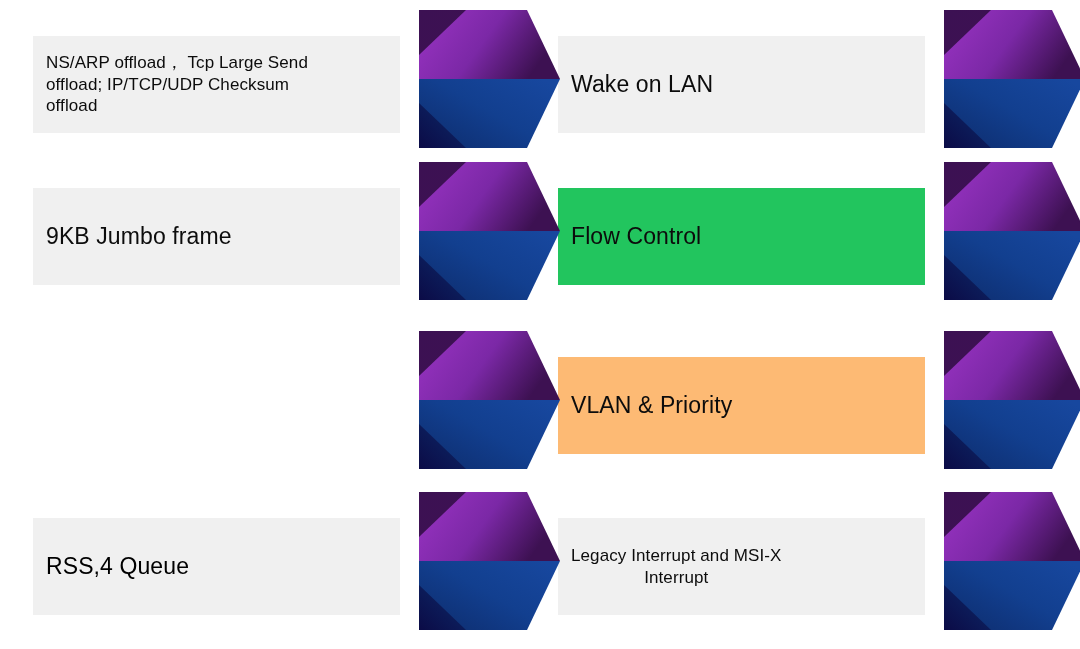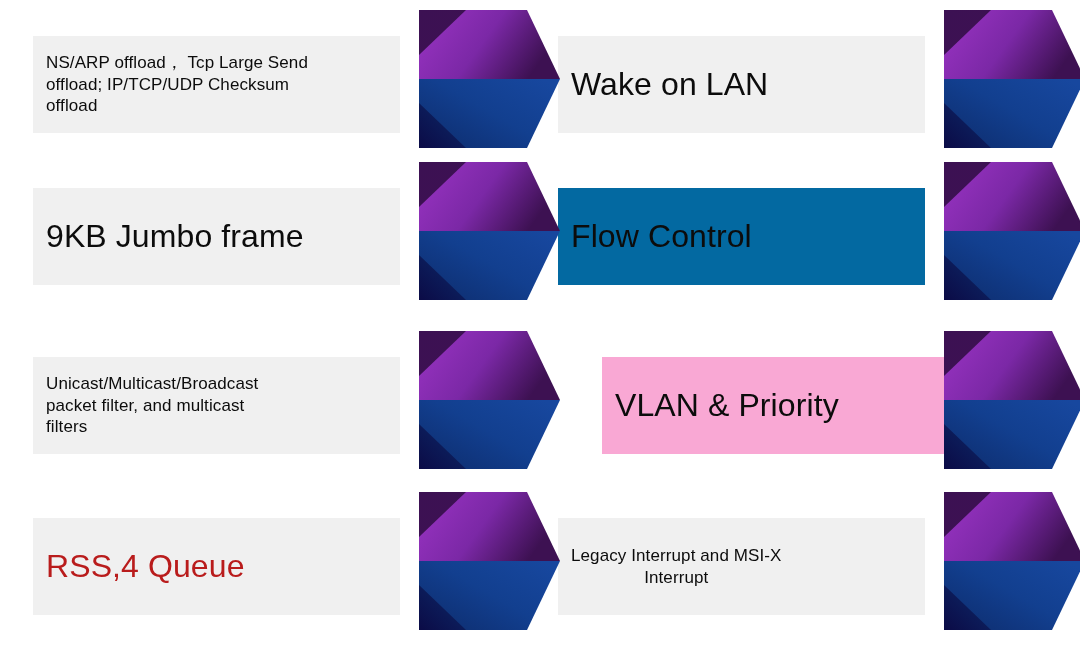--- a/index.html
+++ b/index.html
@@ -43,21 +43,21 @@
   }
 
   .plate-text {
     display: block;
     padding: 0 12px 0 13px;
     color: #0c0c0c;
     line-height: 1.26;
     letter-spacing: .1px;
     white-space: pre-line;
   }
-  .size-lg .plate-text { font-size: 32px; }
+  .size-lg .plate-text { font-size: 23px; }
   .size-sm .plate-text { font-size: 17px; }
 
   
   .chevron {
     position: absolute;
     left: 353px;
     top: 0;
     width: 174px;
     height: 142px;
     z-index: 2;
@@ -183,21 +183,21 @@
 
         <path class="p-blue" d="M33 140 L141 140 L174 71 L140 71 L33 71 Z" fill="url(#b-2)"></path>
 
         <path class="p-pnotch" d="M33 2 L80 2 L33 47 Z" fill="url(#pn-2)"></path>
 
         <path class="p-bnotch" d="M33 140 L80 140 L33 95 Z" fill="url(#bn-2)"></path>
       </svg>
     </div>
   </div>
     <div class="banner col-r row-2 size-lg">
-    <div class="plate" style="background: #0369a1;">
+    <div class="plate" style="background: #22c55e;">
       <span class="plate-text" style="color: rgb(12, 12, 12);">Flow Control</span>
     </div>
     <div class="chevron">
       <svg viewBox="0 0 174 142" preserveAspectRatio="none" aria-hidden="true">
         <defs>
           <linearGradient class="g-purple" x1="0" y1="0" x2="1" y2="0.35" id="p-3">
             <stop offset="0" class="s-p0" stop-color="#9b34c4"></stop>
             <stop offset="0.55" class="s-p1" stop-color="#7b28a6"></stop>
             <stop offset="1" class="s-p2" stop-color="#3d1152"></stop>
           </linearGradient>
@@ -220,25 +220,20 @@
 
         <path class="p-blue" d="M33 140 L141 140 L174 71 L140 71 L33 71 Z" fill="url(#b-3)"></path>
 
         <path class="p-pnotch" d="M33 2 L80 2 L33 47 Z" fill="url(#pn-3)"></path>
 
         <path class="p-bnotch" d="M33 140 L80 140 L33 95 Z" fill="url(#bn-3)"></path>
       </svg>
     </div>
   </div>
     <div class="banner col-l row-3 size-sm">
-    <div class="plate" style="background: rgb(240, 240, 240);">
-      <span class="plate-text" style="color: rgb(12, 12, 12);">Unicast/Multicast/Broadcast
-packet filter, and multicast
-filters</span>
-    </div>
     <div class="chevron">
       <svg viewBox="0 0 174 142" preserveAspectRatio="none" aria-hidden="true">
         <defs>
           <linearGradient class="g-purple" x1="0" y1="0" x2="1" y2="0.35" id="p-4">
             <stop offset="0" class="s-p0" stop-color="#9b34c4"></stop>
             <stop offset="0.55" class="s-p1" stop-color="#7b28a6"></stop>
             <stop offset="1" class="s-p2" stop-color="#3d1152"></stop>
           </linearGradient>
           <linearGradient class="g-blue" x1="0" y1="1" x2="1" y2="0.15" id="b-4">
             <stop offset="0" class="s-b0" stop-color="#0d2b6b"></stop>
@@ -259,21 +254,21 @@
 
         <path class="p-blue" d="M33 140 L141 140 L174 71 L140 71 L33 71 Z" fill="url(#b-4)"></path>
 
         <path class="p-pnotch" d="M33 2 L80 2 L33 47 Z" fill="url(#pn-4)"></path>
 
         <path class="p-bnotch" d="M33 140 L80 140 L33 95 Z" fill="url(#bn-4)"></path>
       </svg>
     </div>
   </div>
     <div class="banner col-r row-3 size-lg">
-    <div class="plate" style="background: #f9a8d4; margin-left: 44px;">
+    <div class="plate" style="background: #fdba74;">
       <span class="plate-text" style="color: rgb(12, 12, 12);">VLAN &amp; Priority</span>
     </div>
     <div class="chevron">
       <svg viewBox="0 0 174 142" preserveAspectRatio="none" aria-hidden="true">
         <defs>
           <linearGradient class="g-purple" x1="0" y1="0" x2="1" y2="0.35" id="p-5">
             <stop offset="0" class="s-p0" stop-color="#9b34c4"></stop>
             <stop offset="0.55" class="s-p1" stop-color="#7b28a6"></stop>
             <stop offset="1" class="s-p2" stop-color="#3d1152"></stop>
           </linearGradient>
@@ -297,21 +292,21 @@
         <path class="p-blue" d="M33 140 L141 140 L174 71 L140 71 L33 71 Z" fill="url(#b-5)"></path>
 
         <path class="p-pnotch" d="M33 2 L80 2 L33 47 Z" fill="url(#pn-5)"></path>
 
         <path class="p-bnotch" d="M33 140 L80 140 L33 95 Z" fill="url(#bn-5)"></path>
       </svg>
     </div>
   </div>
     <div class="banner col-l row-4 size-lg">
     <div class="plate" style="background: rgb(240, 240, 240);">
-      <span class="plate-text" style="color: #b91c1c;">RSS,4 Queue</span>
+      <span class="plate-text" style="color: #000000;">RSS,4 Queue</span>
     </div>
     <div class="chevron">
       <svg viewBox="0 0 174 142" preserveAspectRatio="none" aria-hidden="true">
         <defs>
           <linearGradient class="g-purple" x1="0" y1="0" x2="1" y2="0.35" id="p-6">
             <stop offset="0" class="s-p0" stop-color="#9b34c4"></stop>
             <stop offset="0.55" class="s-p1" stop-color="#7b28a6"></stop>
             <stop offset="1" class="s-p2" stop-color="#3d1152"></stop>
           </linearGradient>
           <linearGradient class="g-blue" x1="0" y1="1" x2="1" y2="0.15" id="b-6">

